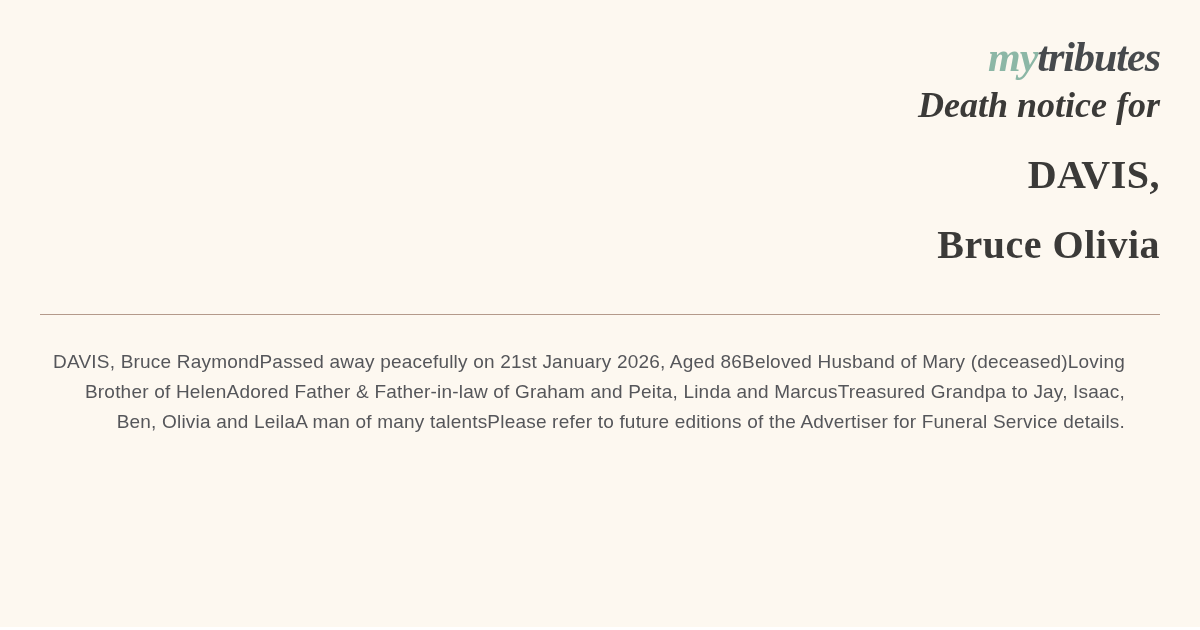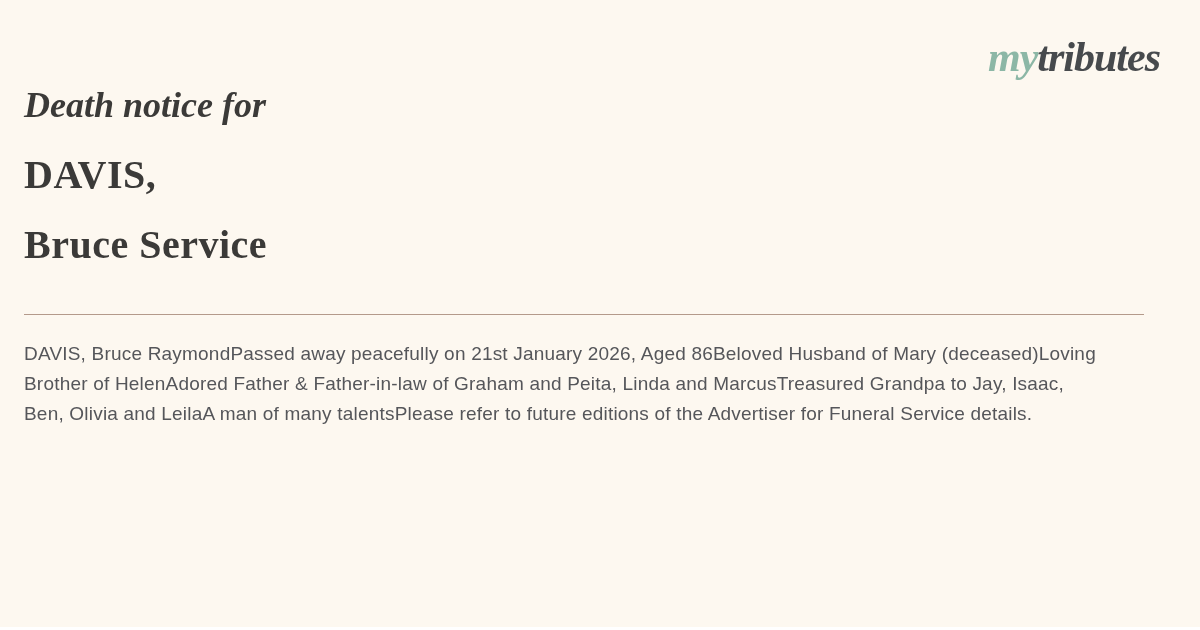--- a/index.html
+++ b/index.html
@@ -27,21 +27,22 @@
     letter-spacing: -1px;
     white-space: nowrap;
   }
   .logo .logo-my {
     color: #8cb7a6;
   }
   .logo .logo-tributes {
     color: #474a4d;
   }
   .content {
-    padding: 0 24px;
+    padding: 0 40px;
+    text-align: right;
   }
   .kicker {
     margin: 0;
     padding-top: 86px;
     font-family: "Liberation Serif", "DejaVu Serif", serif;
     font-style: italic;
     font-weight: 600;
     font-size: 36px;
     line-height: 1.1;
     color: #3b3a38;
@@ -62,42 +63,42 @@
     color: #454748;
     letter-spacing: 0.5px;
   }
   .divider {
     border: none;
     border-top: 1px solid #b49a8b;
     margin: 34px 0 0 0;
     width: 1120px;
   }
   .notice-body {
-    margin: 24px 0 0 0;
+    margin: 32px 0 0 0;
     max-width: 1085px;
     font-size: 19px;
     line-height: 30px;
     color: #55565a;
     letter-spacing: 0.2px;
   }
 </style>
 </head>
 <body>
 
 <div class="page">
 
   <div class="logo">
     <span class="logo-my">my</span><span class="logo-tributes">tributes</span>
   </div>
 
   <div class="content">
 
     <p class="kicker">Death notice for</p>
 
-    <h1 class="deceased-name"><span>DAVIS,</span><br><span>Bruce Service</span></h1>
+    <h1 class="deceased-name"><span>DAVIS,</span><br><span>Bruce Olivia</span></h1>
 
 
     <hr class="divider">
 
     <p class="notice-body">DAVIS, Bruce RaymondPassed away peacefully on 21st January 2026, Aged 86Beloved Husband of Mary (deceased)Loving Brother of HelenAdored Father &amp; Father-in-law of Graham and Peita, Linda and MarcusTreasured Grandpa to Jay, Isaac, Ben, Olivia and LeilaA man of many talentsPlease refer to future editions of the Advertiser for Funeral Service details.</p>
 
   </div>
 
 </div>
 

